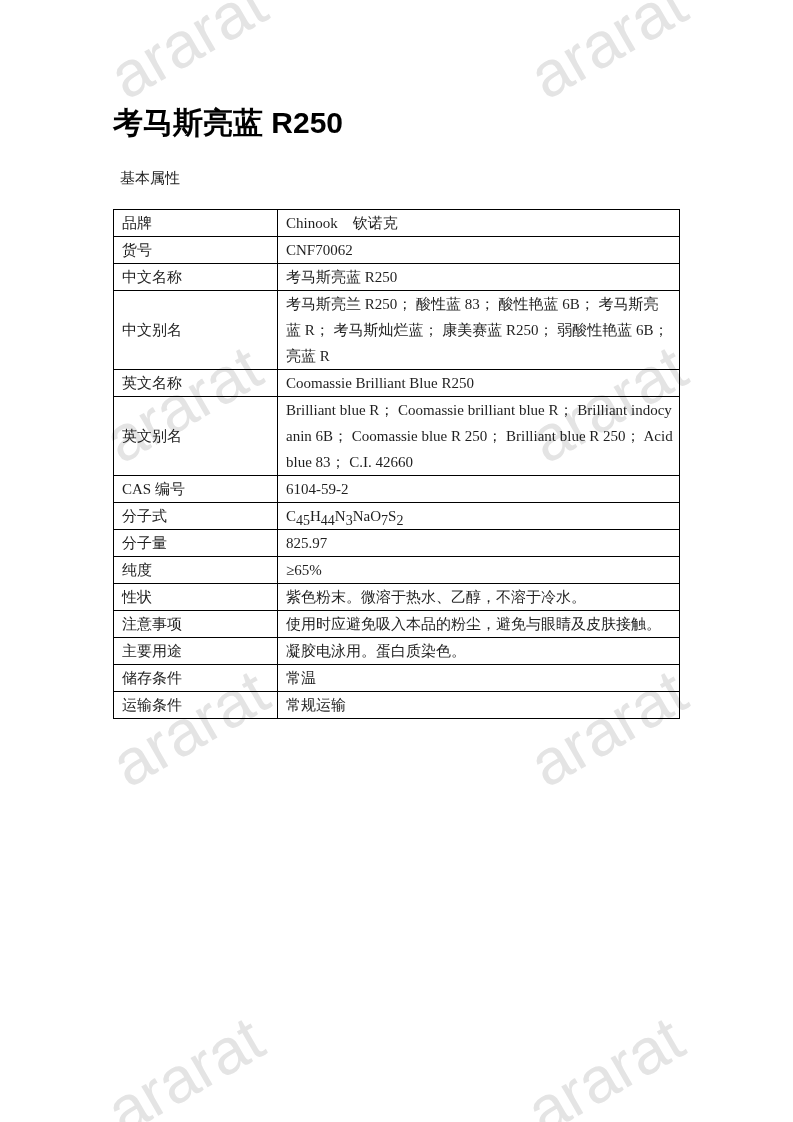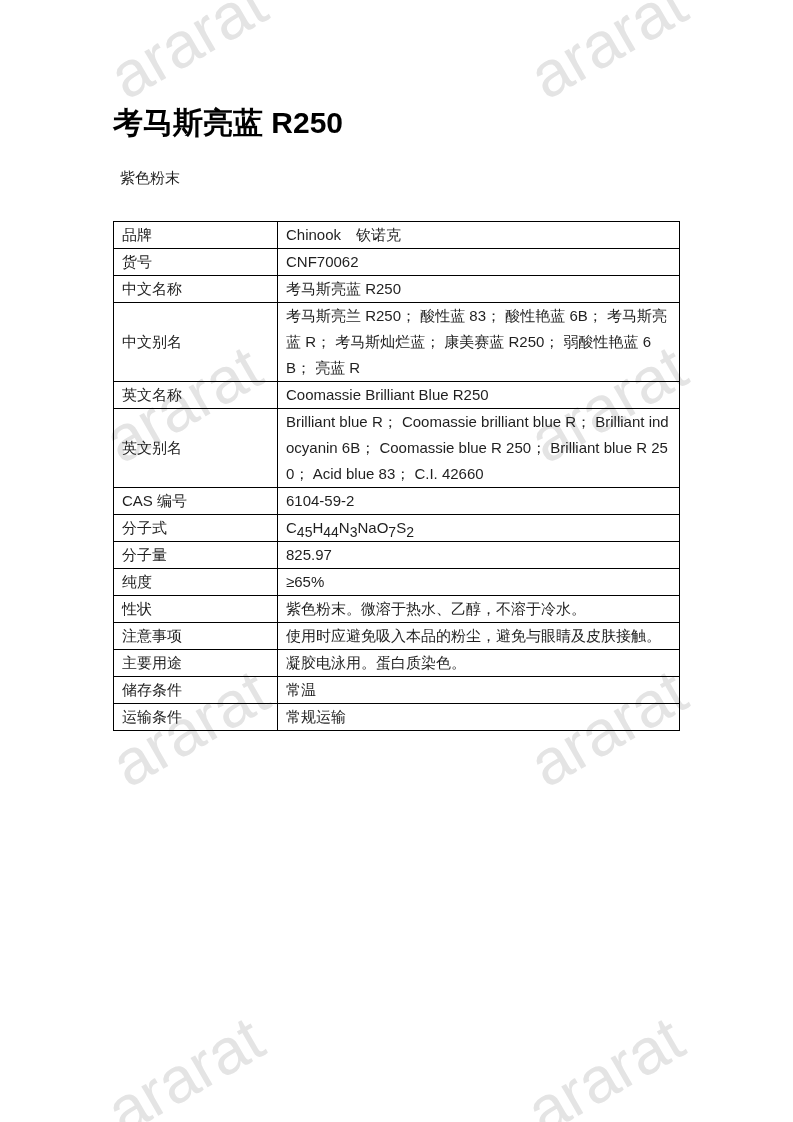--- a/index.html
+++ b/index.html
@@ -45,22 +45,23 @@
   .section-heading {
     margin-top: 27px;
     font-size: 15px;
     line-height: 20px;
     color: #1f1f1f;
     padding-left: 7px;
   }
   table.props {
     border-collapse: collapse;
     width: 567px;
-    margin-top: 33px;
+    margin-top: 21px;
     table-layout: fixed;
+    font-family: Liberation Serif, serif;
   }
   table.props td {
     border: 1px solid #000000;
     font-size: 15px;
     color: #1f1f1f;
     line-height: 26px;
     height: 26px;
     vertical-align: middle;
     background: transparent;
   }
@@ -89,21 +90,21 @@
       <span style="left: 608px; top: 404px;">ararat</span>
       <span style="left: 190px; top: 728px;">ararat</span>
       <span style="left: 608px; top: 728px;">ararat</span>
       <span style="left: 185px; top: 1075px;">ararat</span>
       <span style="left: 605px; top: 1075px;">ararat</span>
     </div>
 
   <div class="content">
     <h1 class="page-title">考马斯亮蓝 R250</h1>
 
-    <div class="section-heading">紫色粉末</div>
+    <div class="section-heading">基本属性</div>
 
     <table class="props">
       <tbody>
           <tr>
             <td class="label-cell">品牌</td>
             <td class="value-cell">Chinook　钦诺克</td>
           </tr>
           <tr>
             <td class="label-cell">货号</td>
             <td class="value-cell">CNF70062</td>

